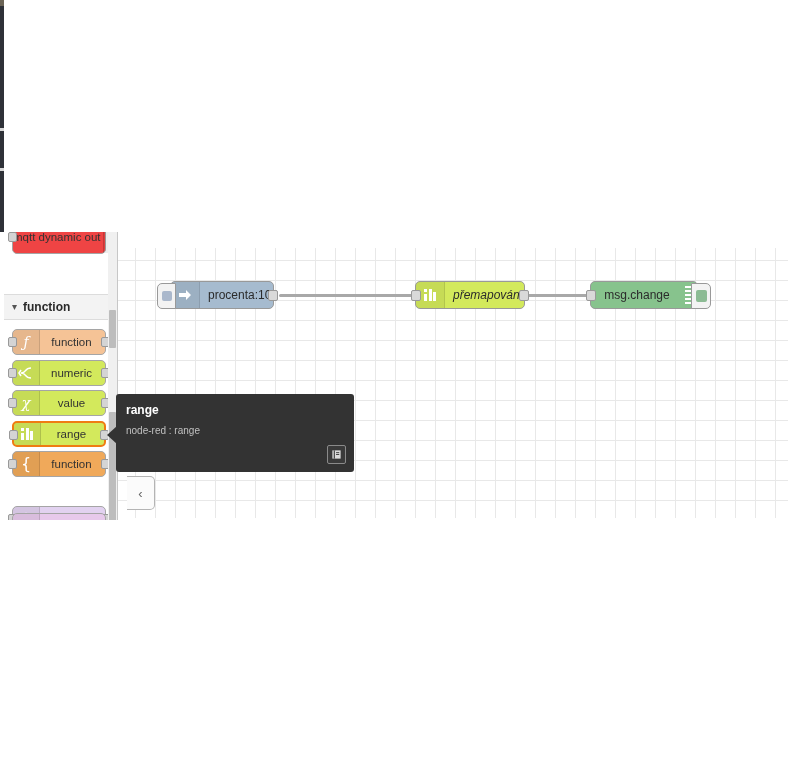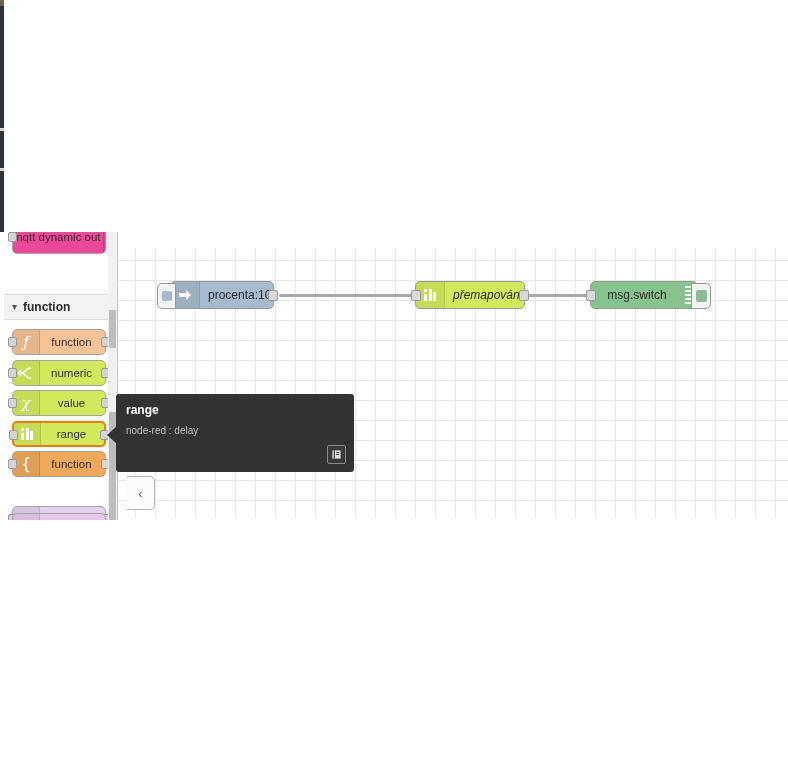--- a/index.html
+++ b/index.html
@@ -348,21 +348,21 @@
 <div id="screen">
 
   <div class="left-rail">
     <div class="rail-top-accent"></div>
     <div class="rail-gap g1"></div>
     <div class="rail-gap g2"></div>
   </div>
 
   <div class="palette">
 
-    <div class="pal-node clipped-top" style="top:-12px; background:#ec4899;">
+    <div class="pal-node clipped-top" style="top:-12px; background:#ef4444;">
       <div class="port inp" style="top:11px;"></div>
       <div class="label-cell">mqtt dynamic out</div>
       <div class="icon-cell">
         <span class="icon-glyph" style="font-size:13px;">🕪</span>
       </div>
     </div>
 
     <div class="pal-category" style="top:62px;">
       <span class="cat-chevron">▾</span>
       <span class="cat-label">function</span>
@@ -473,42 +473,42 @@
           <rect x="7" y="1" width="3" height="12" fill="#fff"></rect>
           <rect x="11" y="4" width="3" height="9" fill="#fff"></rect>
         </svg>
       </div>
       <div class="fn-label italic">přemapování</div>
       <div class="fn-port outp"></div>
     </div>
 
     <div class="flow-node" style="left:472px; top:33px; width:108px; background:#87c38d;">
       <div class="fn-port inp"></div>
-      <div class="fn-label">msg.switch</div>
+      <div class="fn-label">msg.change</div>
       <div class="debug-lines">
         <i></i>
           <i></i>
           <i></i>
           <i></i>
           <i></i>
       </div>
       <div class="debug-toggle">
         <div class="pad"></div>
       </div>
     </div>
   </div>
 
   <div class="palette-collapse">
     <span>‹</span>
   </div>
 
   <div class="tooltip">
     <div class="tt-arrow"></div>
     <div class="tt-title">range</div>
-    <div class="tt-meta">node-red : delay</div>
+    <div class="tt-meta">node-red : range</div>
     <div class="tt-book">
       <svg width="11" height="11" viewBox="0 0 12 12">
         <rect x="1.5" y="1.5" width="9" height="9" fill="#dcdcdc"></rect>
         <rect x="3" y="1.5" width="1.2" height="9" fill="#3a3a3a"></rect>
         <rect x="5.5" y="3.5" width="3.5" height="1" fill="#3a3a3a"></rect>
         <rect x="5.5" y="5.5" width="3.5" height="1" fill="#3a3a3a"></rect>
       </svg>
     </div>
   </div>
 

